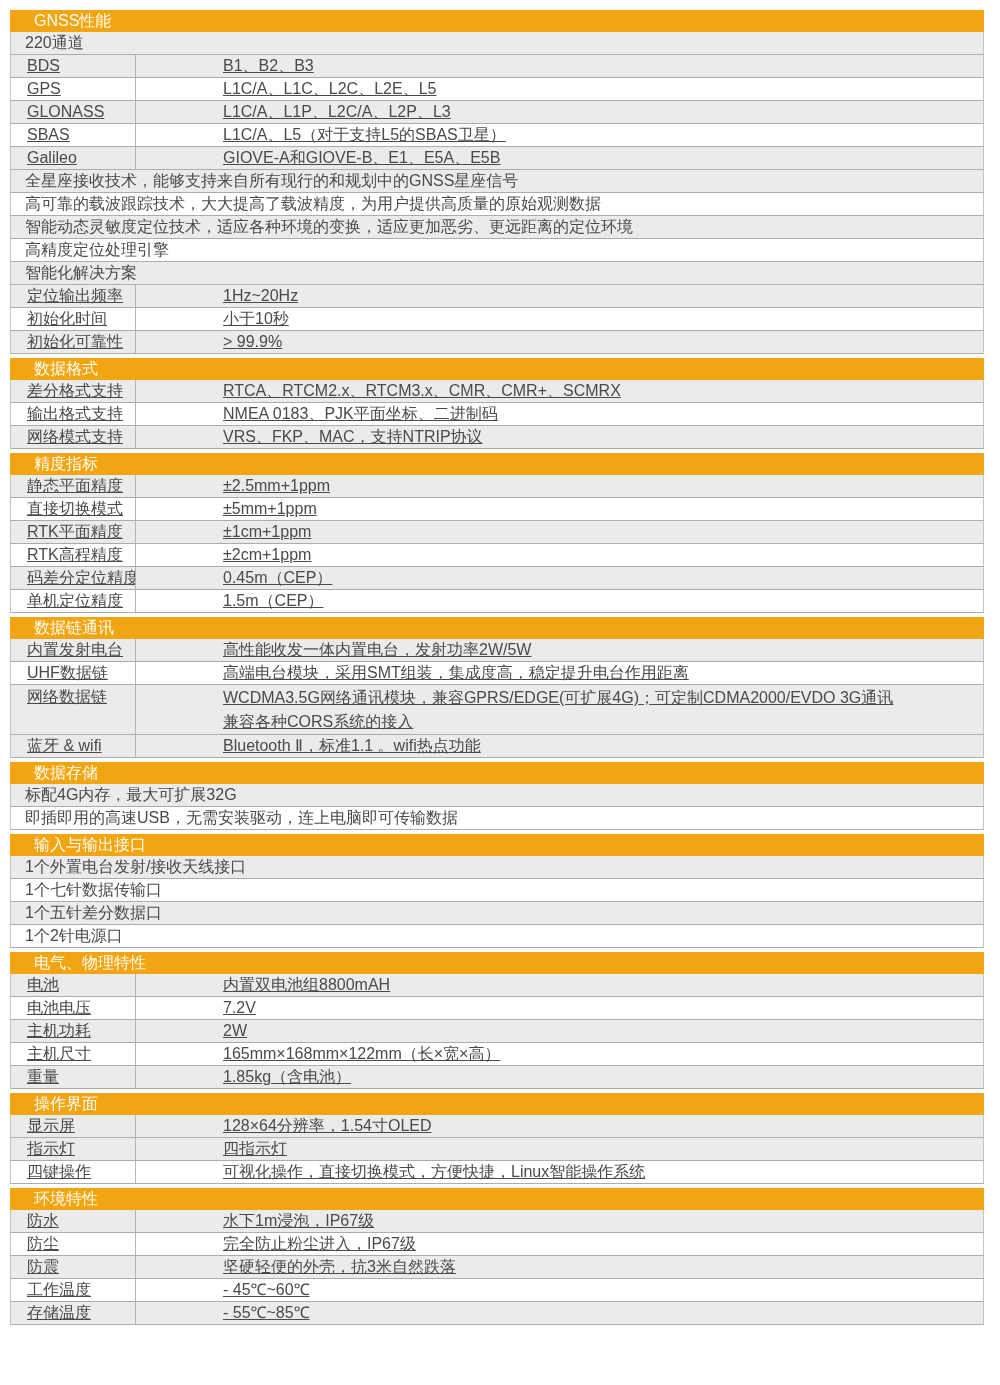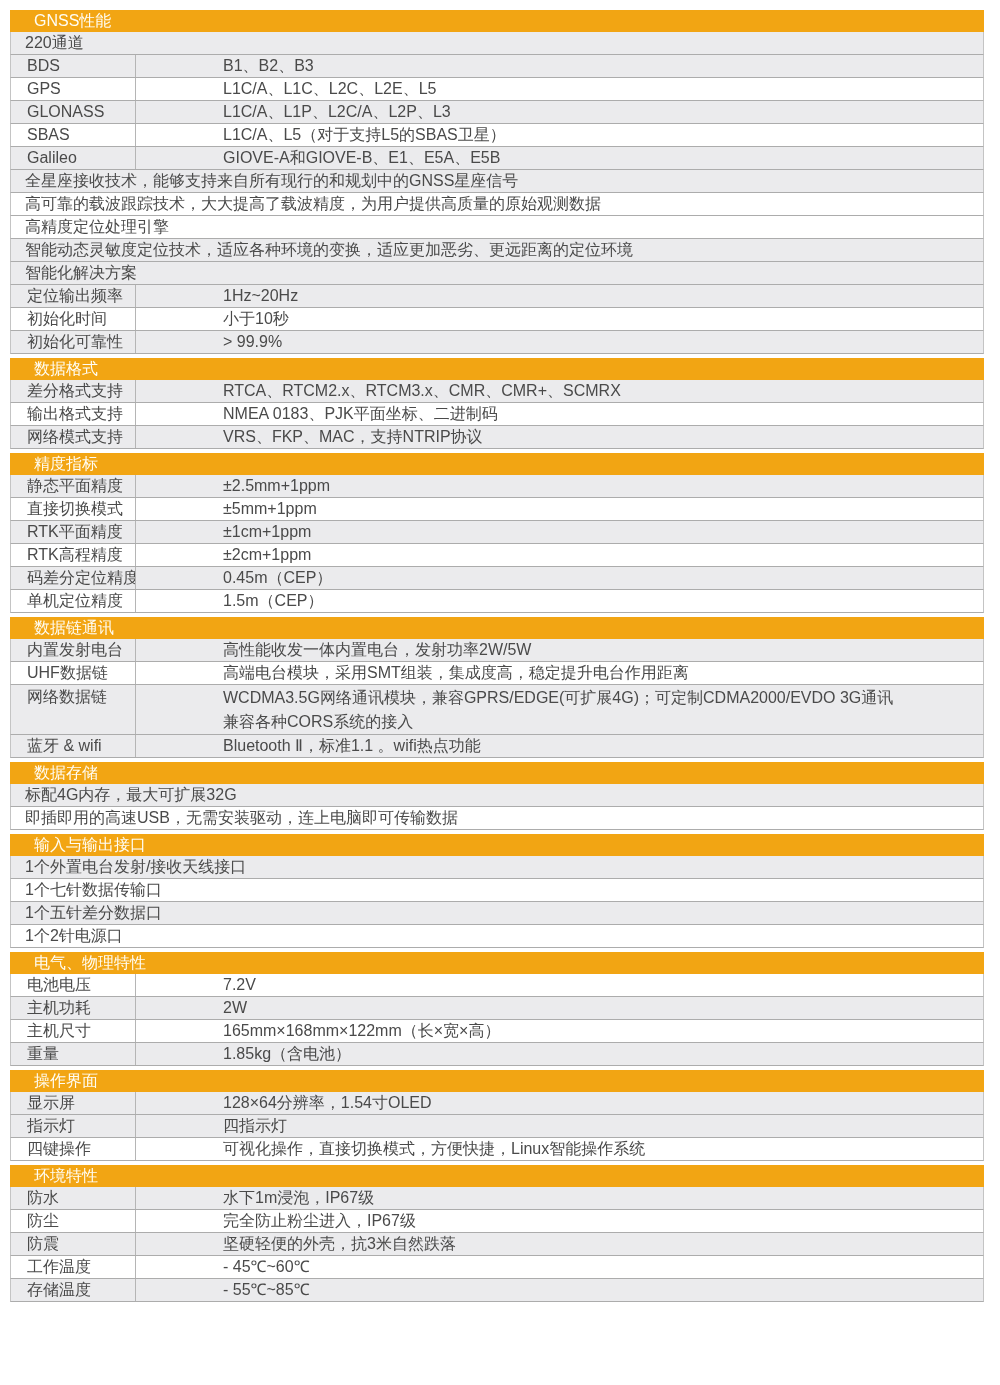--- a/index.html
+++ b/index.html
@@ -39,21 +39,21 @@
     border-right: 1px solid #C4C4C4;
     font-size: 16px;
     height: 23px;
     line-height: 22px;
     overflow: hidden;
     white-space: nowrap;
   }
   .row.gray  { background: #EBEBED; }
   .row.white { background: #FFFFFF; }
   .row.full  { padding-left: 14px; }
-  .row.kv    { display: flex; }
+  .row.kv    { display: flex; text-decoration: underline; }
   .row.kv .label {
     width: 125px;
     flex: none;
     box-sizing: border-box;
     padding-left: 16px;
     border-right: 1px solid #B5B5B5;
     overflow: hidden;
     white-space: nowrap;
   }
   .row.kv .value {
@@ -89,22 +89,22 @@
     <div class="row white kv">
       <div class="label">SBAS</div>
       <div class="value">L1C/A、L5（对于支持L5的SBAS卫星）</div>
     </div>
     <div class="row gray kv">
       <div class="label">Galileo</div>
       <div class="value">GIOVE-A和GIOVE-B、E1、E5A、E5B</div>
     </div>
     <div class="row gray full">全星座接收技术，能够支持来自所有现行的和规划中的GNSS星座信号</div>
     <div class="row white full">高可靠的载波跟踪技术，大大提高了载波精度，为用户提供高质量的原始观测数据</div>
+    <div class="row gray full">智能动态灵敏度定位技术，适应各种环境的变换，适应更加恶劣、更远距离的定位环境</div>
     <div class="row white full">高精度定位处理引擎</div>
-    <div class="row gray full">智能动态灵敏度定位技术，适应各种环境的变换，适应更加恶劣、更远距离的定位环境</div>
     <div class="row gray full">智能化解决方案</div>
     <div class="row gray kv">
       <div class="label">定位输出频率</div>
       <div class="value">1Hz~20Hz</div>
     </div>
     <div class="row white kv">
       <div class="label">初始化时间</div>
       <div class="value">小于10秒</div>
     </div>
     <div class="row gray kv">
@@ -171,20 +171,24 @@
     </div>
     <div class="sec-header">数据存储</div>
     <div class="row gray full">标配4G内存，最大可扩展32G</div>
     <div class="row white full">即插即用的高速USB，无需安装驱动，连上电脑即可传输数据</div>
     <div class="sec-header">输入与输出接口</div>
     <div class="row gray full">1个外置电台发射/接收天线接口</div>
     <div class="row white full">1个七针数据传输口</div>
     <div class="row gray full">1个五针差分数据口</div>
     <div class="row white full">1个2针电源口</div>
     <div class="sec-header">电气、物理特性</div>
+    <div class="row gray kv">
+      <div class="label">电池</div>
+      <div class="value">内置双电池组8800mAH</div>
+    </div>
     <div class="row white kv">
       <div class="label">电池电压</div>
       <div class="value">7.2V</div>
     </div>
     <div class="row gray kv">
       <div class="label">主机功耗</div>
       <div class="value">2W</div>
     </div>
     <div class="row white kv">
       <div class="label">主机尺寸</div>

